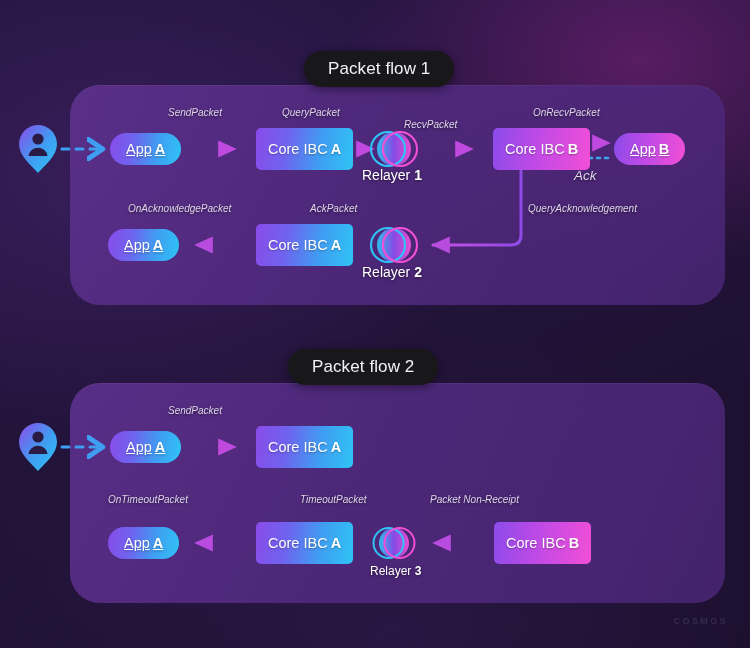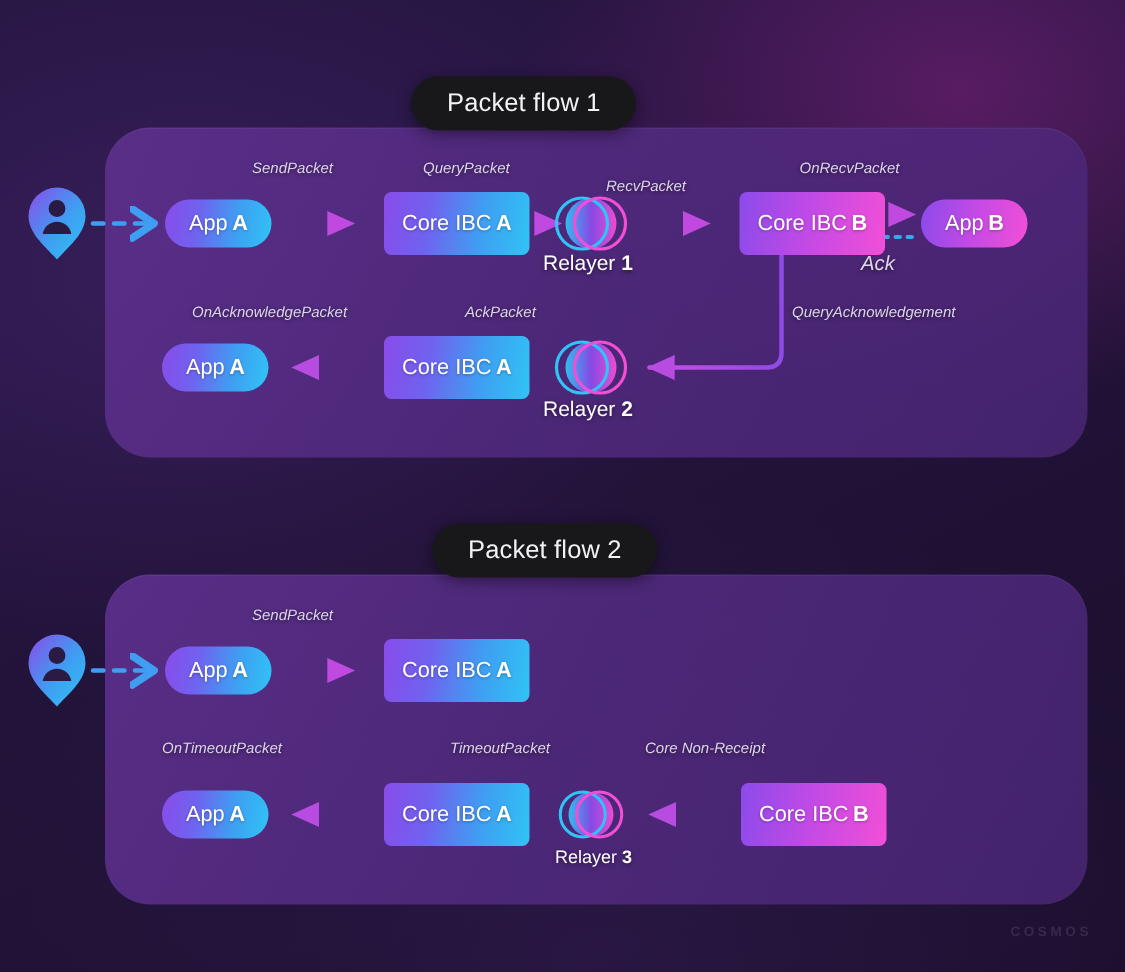--- a/index.html
+++ b/index.html
@@ -67,20 +67,21 @@
     white-space: nowrap;
     z-index: 5;
     text-shadow: 0 1px 2px rgba(0,0,0,.30);
   }
   .node .b { font-weight: bold; padding-left: 3px; }
 
   .node.app {
     height: 32px;
     border-radius: 16px;
     padding: 0 16px;
+    text-decoration: underline;
   }
   .node.core {
     height: 42px;
     border-radius: 5px;
     padding: 0 12px;
     margin-left: 16px;
   }
 
   .grad-a {
     background: linear-gradient(100deg, #8a4bea 0%, #6f63ef 32%, #3f9ef2 66%, #2fc4f5 100%);
@@ -259,21 +260,21 @@
       <circle cx="400" cy="245" r="17" fill="none" stroke="#f24fd6" stroke-width="2.1"></circle>
     </g>
 
     <g>
       <path d="M394,528 a15,15 0 0 1 0,30 a15,15 0 0 1 0,-30 z" fill="url(#gVenn)" opacity="0.95"></path>
       <circle cx="388.5" cy="543" r="15" fill="none" stroke="#2fc4f5" stroke-width="2"></circle>
       <circle cx="399.5" cy="543" r="15" fill="none" stroke="#f24fd6" stroke-width="2"></circle>
     </g>
   </svg>
 
-  <div class="flow-pill" style="left:274px; top:51px;">Packet flow 1</div>
+  <div class="flow-pill" style="left:304px; top:51px;">Packet flow 1</div>
 
   <div class="panel" style="left:70px; top:85px; width:655px; height:220px;"></div>
 
   <div class="lbl" style="left:168px; top:107px;">SendPacket</div>
   <div class="lbl" style="left:282px; top:107px;">QueryPacket</div>
   <div class="lbl" style="left:404px; top:119px;">RecvPacket</div>
   <div class="lbl" style="left:533px; top:107px;">OnRecvPacket</div>
   <div class="lbl small" style="left:574px; top:168px;">Ack</div>
 
   <div class="node app grad-a" style="left:110px; top:133px;">
@@ -324,21 +325,21 @@
     <span>App </span>
       <span class="b">A</span>
   </div>
   <div class="node core grad-a" style="left:240px; top:426px;">
     <span>Core IBC </span>
       <span class="b">A</span>
   </div>
 
   <div class="lbl" style="left:108px; top:494px;">OnTimeoutPacket</div>
   <div class="lbl" style="left:300px; top:494px;">TimeoutPacket</div>
-  <div class="lbl" style="left:430px; top:494px;">Core Non-Receipt</div>
+  <div class="lbl" style="left:430px; top:494px;">Packet Non-Receipt</div>
 
   <div class="node app grad-a" style="left:108px; top:527px;">
     <span>App </span>
       <span class="b">A</span>
   </div>
   <div class="node core grad-a" style="left:240px; top:522px;">
     <span>Core IBC </span>
       <span class="b">A</span>
   </div>
   <div class="node core grad-b" style="left:478px; top:522px;">

